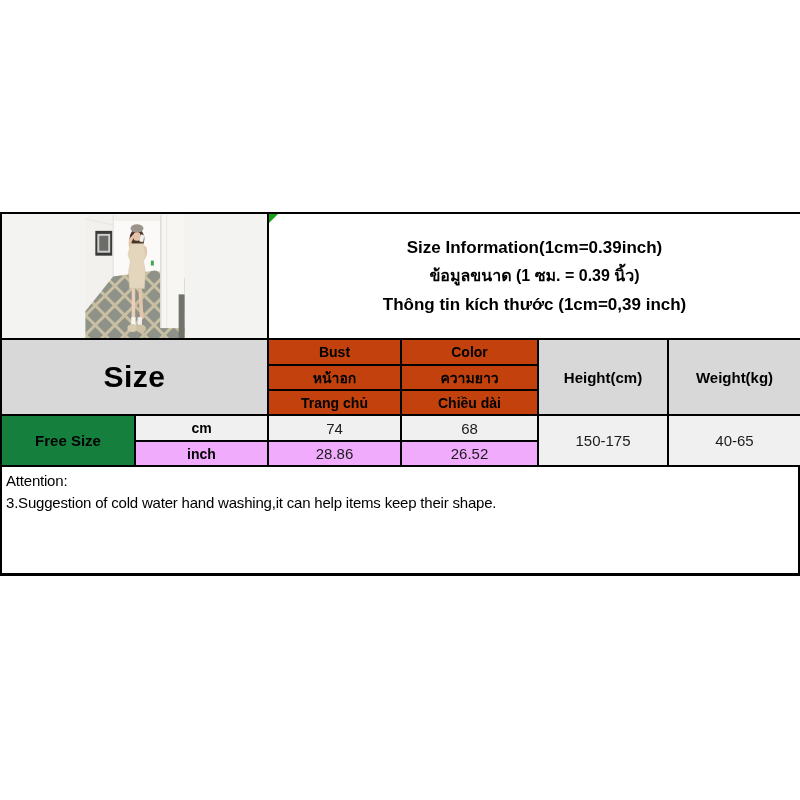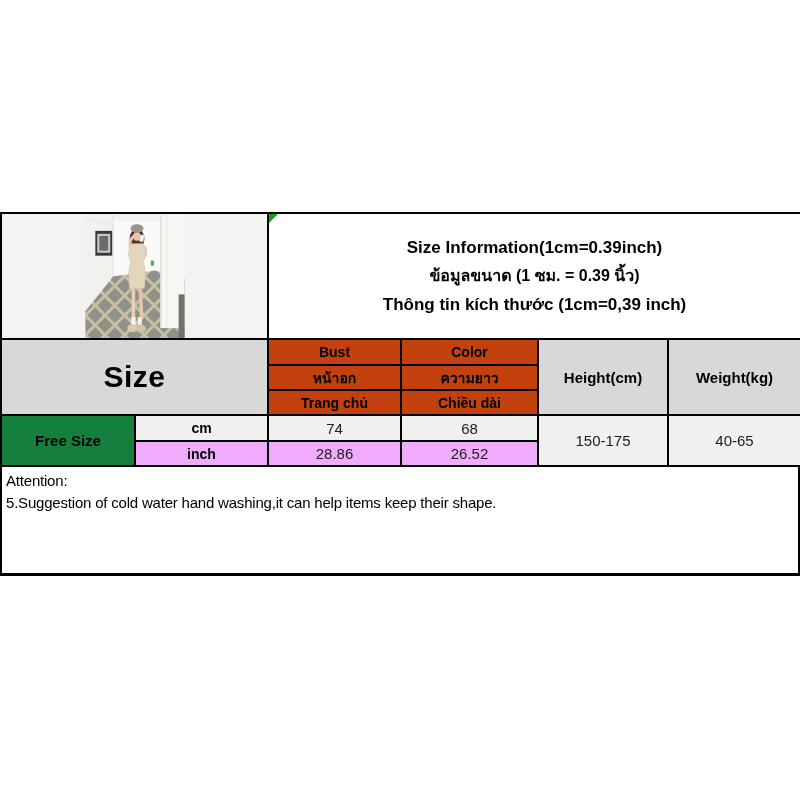--- a/index.html
+++ b/index.html
@@ -152,17 +152,17 @@
       <tr class="r-inch">
         <td class="unit white">inch</td>
         <td class="num white">28.86</td>
         <td class="num white">26.52</td>
       </tr>
       </tbody>
     </table>
 
     <div class="attention">
       <div>Attention:</div>
-      <div>5.Suggestion of cold water hand washing,it can help items keep their shape.</div>
+      <div>3.Suggestion of cold water hand washing,it can help items keep their shape.</div>
     </div>
 
   </div>
 </div>
 
 </body></html>

